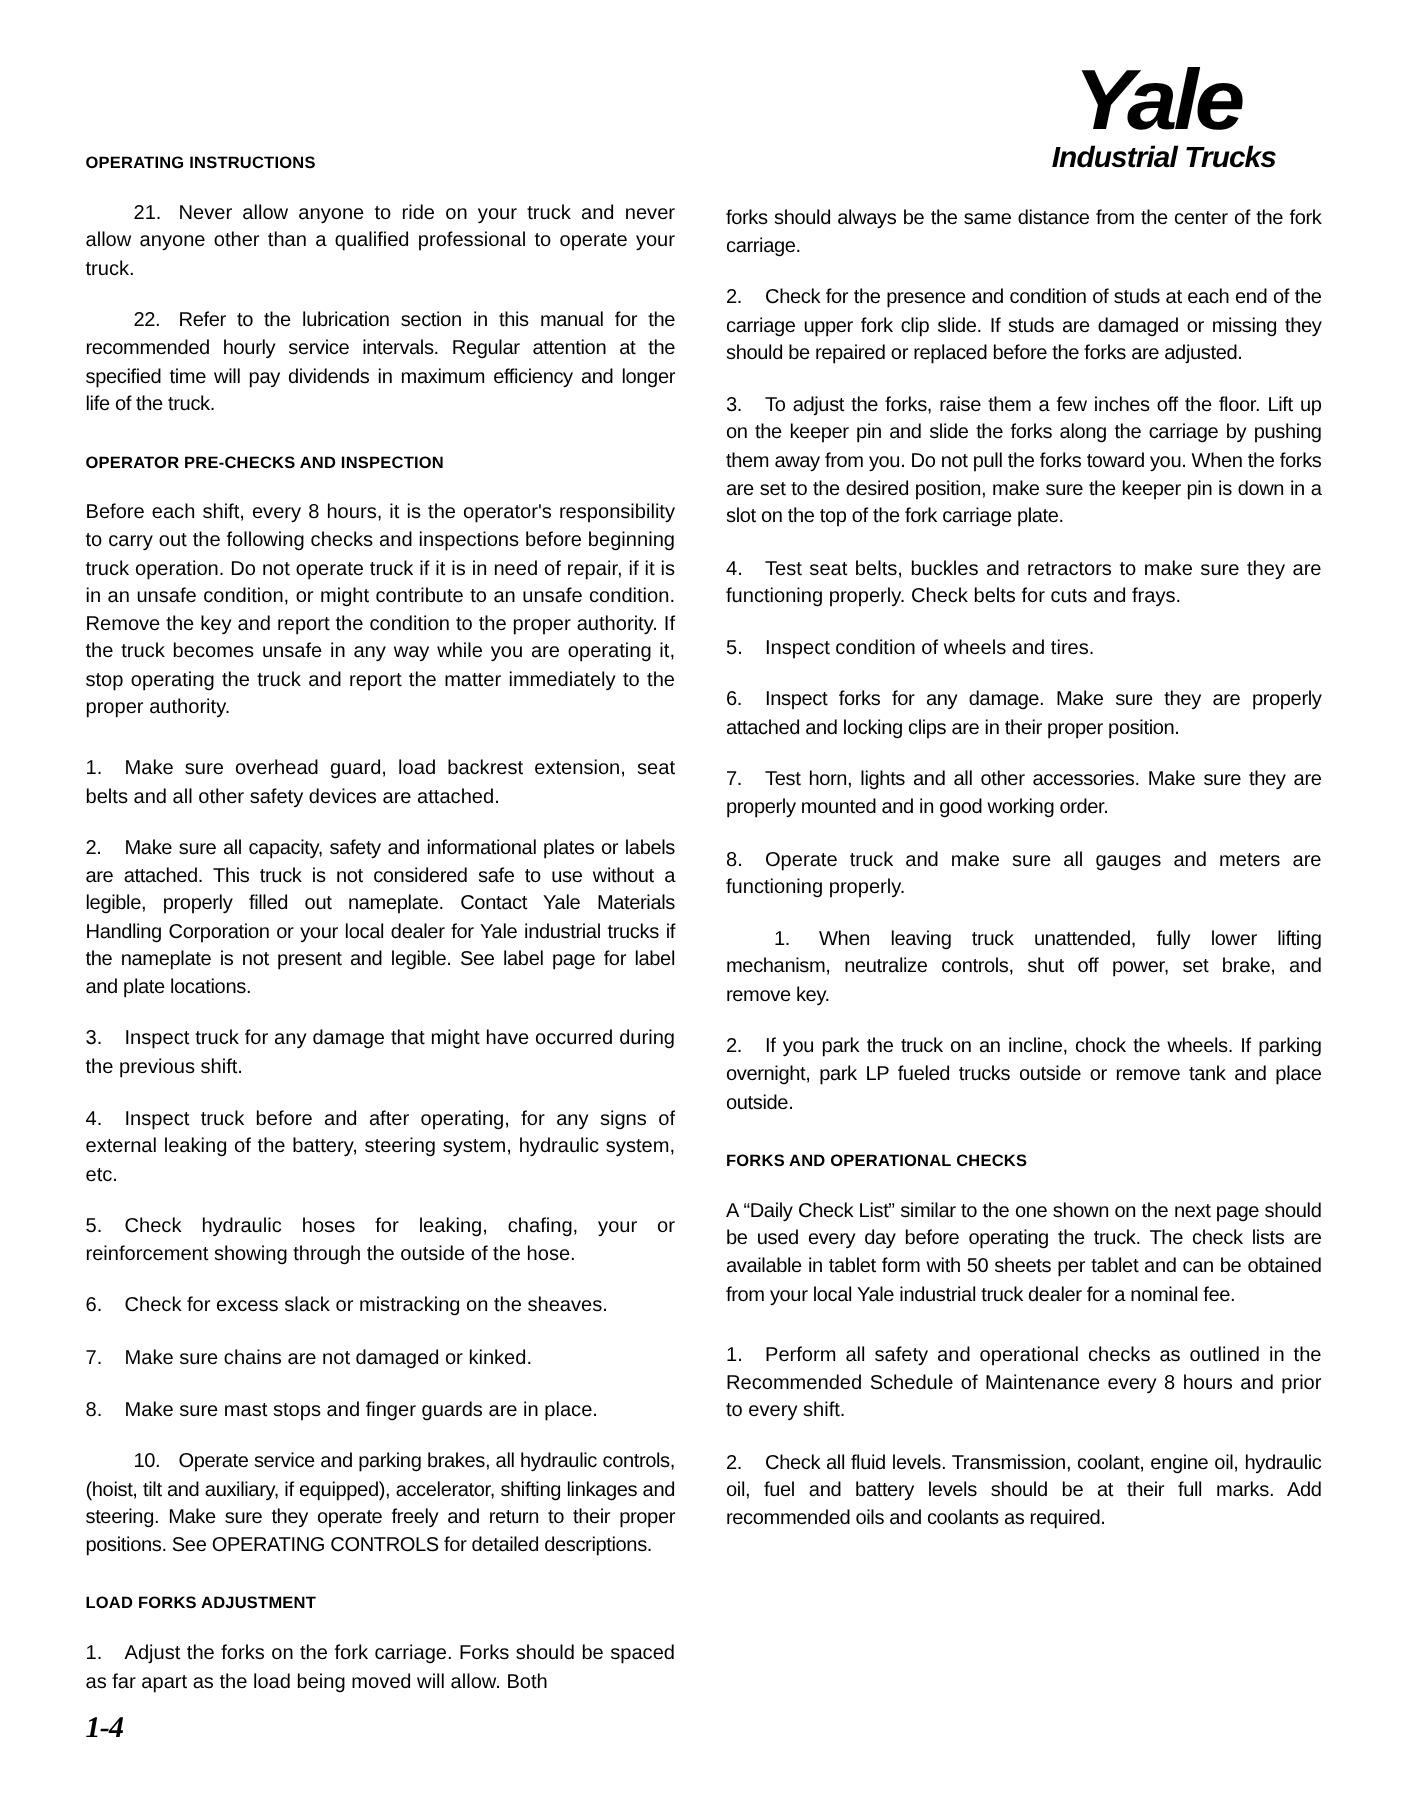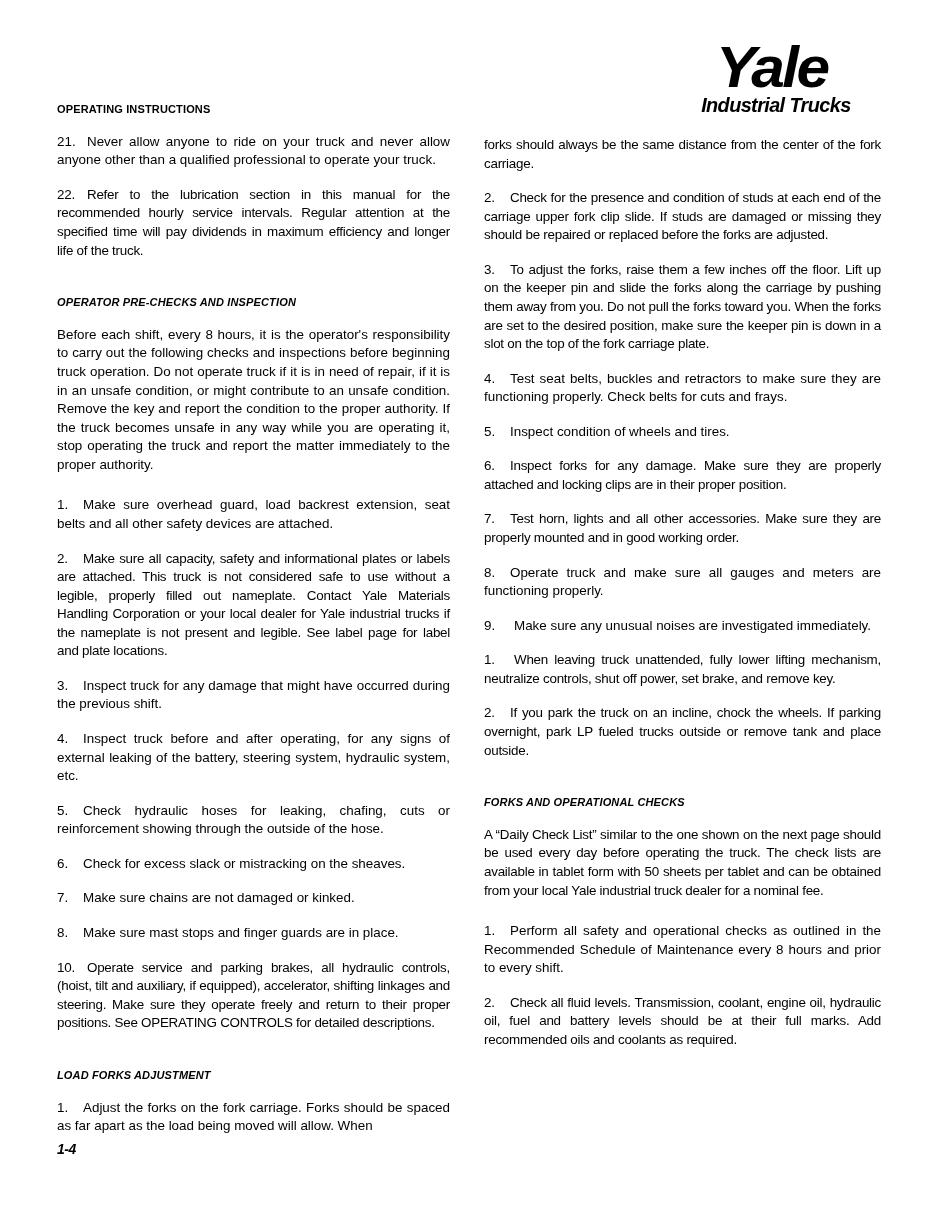--- a/index.html
+++ b/index.html
@@ -68,55 +68,56 @@
   }
 
   .section-head {
     font-size: 11px;
     font-weight: bold;
     letter-spacing: 0.15px;
     margin: 0 0 16px 0;
     line-height: 1.25;
   }
   .section-head.spaced-above {
-    margin-top: 36px;
-    font-style: italic;
+    margin-top: 24px;
   }
 
   p.para {
     margin: 0 0 16px 0;
     font-size: 13.4px;
     line-height: 1.385;
     text-align: justify;
     text-justify: inter-word;
   }
   p.para:last-child { margin-bottom: 0; }
 
   
   .num {
     display: inline-block;
     min-width: 26px;
   }
   .num-wide {
     display: inline-block;
     min-width: 30px;
+    margin-left: 32px;
   }
 
   
   .tight { letter-spacing: -0.25px; }
 
   
   .page-number {
     position: absolute;
     left: 57px;
     top: 1141px;
-    font-size: 14px;
+    font-size: 20px;
     font-style: italic;
     font-weight: bold;
     letter-spacing: -0.5px;
+    font-family: Liberation Serif, serif;
   }
 </style>
 </head>
 <body>
 
 <div class="page">
 
   <div class="logo-block">
     <span class="logo-word">Yale</span>
     <span class="logo-sub">Industrial Trucks</span>
@@ -144,39 +145,39 @@
     <p class="para tight">
       <span class="num">2.</span><span>Make sure all capacity, safety and informational plates or labels are attached. This truck is not considered safe to use without a legible, properly filled out nameplate. Contact Yale Materials Handling Corporation or your local dealer for Yale industrial trucks if the nameplate is not present and legible. See label page for label and plate locations.</span>
     </p>
     <p class="para">
       <span class="num">3.</span><span>Inspect truck for any damage that might have occurred during the previous shift.</span>
     </p>
     <p class="para">
       <span class="num">4.</span><span>Inspect truck before and after operating, for any signs of external leaking of the battery, steering system, hydraulic system, etc.</span>
     </p>
     <p class="para">
-      <span class="num">5.</span><span>Check hydraulic hoses for leaking, chafing, cuts or reinforcement showing through the outside of the hose.</span>
+      <span class="num">5.</span><span>Check hydraulic hoses for leaking, chafing, your or reinforcement showing through the outside of the hose.</span>
     </p>
     <p class="para">
       <span class="num">6.</span><span>Check for excess slack or mistracking on the sheaves.</span>
     </p>
     <p class="para">
       <span class="num">7.</span><span>Make sure chains are not damaged or kinked.</span>
     </p>
     <p class="para">
       <span class="num">8.</span><span>Make sure mast stops and finger guards are in place.</span>
     </p>
     <p class="para tight">
       <span class="num-wide">10.</span><span>Operate service and parking brakes, all hydraulic controls, (hoist, tilt and auxiliary, if equipped), accelerator, shifting linkages and steering. Make sure they operate freely and return to their proper positions. See OPERATING CONTROLS for detailed descriptions.</span>
     </p>
 
     <h2 class="section-head spaced-above">LOAD FORKS ADJUSTMENT</h2>
 
     <p class="para">
-      <span class="num">1.</span><span>Adjust the forks on the fork carriage. Forks should be spaced as far apart as the load being moved will allow. When</span>
+      <span class="num">1.</span><span>Adjust the forks on the fork carriage. Forks should be spaced as far apart as the load being moved will allow. Both</span>
     </p>
 
   </div>
 
   <div class="col col-right">
 
     <p class="para tight">forks should always be the same distance from the center of the fork carriage.</p>
 
     <p class="para tight">
       <span class="num">2.</span><span>Check for the presence and condition of studs at each end of the carriage upper fork clip slide. If studs are damaged or missing they should be repaired or replaced before the forks are adjusted.</span>
@@ -191,23 +192,20 @@
       <span class="num">5.</span><span>Inspect condition of wheels and tires.</span>
     </p>
     <p class="para tight">
       <span class="num">6.</span><span>Inspect forks for any damage. Make sure they are properly attached and locking clips are in their proper position.</span>
     </p>
     <p class="para tight">
       <span class="num">7.</span><span>Test horn, lights and all other accessories. Make sure they are properly mounted and in good working order.</span>
     </p>
     <p class="para">
       <span class="num">8.</span><span>Operate truck and make sure all gauges and meters are functioning properly.</span>
-    </p>
-    <p class="para">
-      <span class="num-wide">9.</span><span>Make sure any unusual noises are investigated immediately.</span>
     </p>
 
 
     <p class="para tight">
       <span class="num-wide">1.</span><span>When leaving truck unattended, fully lower lifting mechanism, neutralize controls, shut off power, set brake, and remove key.</span>
     </p>
     <p class="para tight">
       <span class="num">2.</span><span>If you park the truck on an incline, chock the wheels. If parking overnight, park LP fueled trucks outside or remove tank and place outside.</span>
     </p>
 

